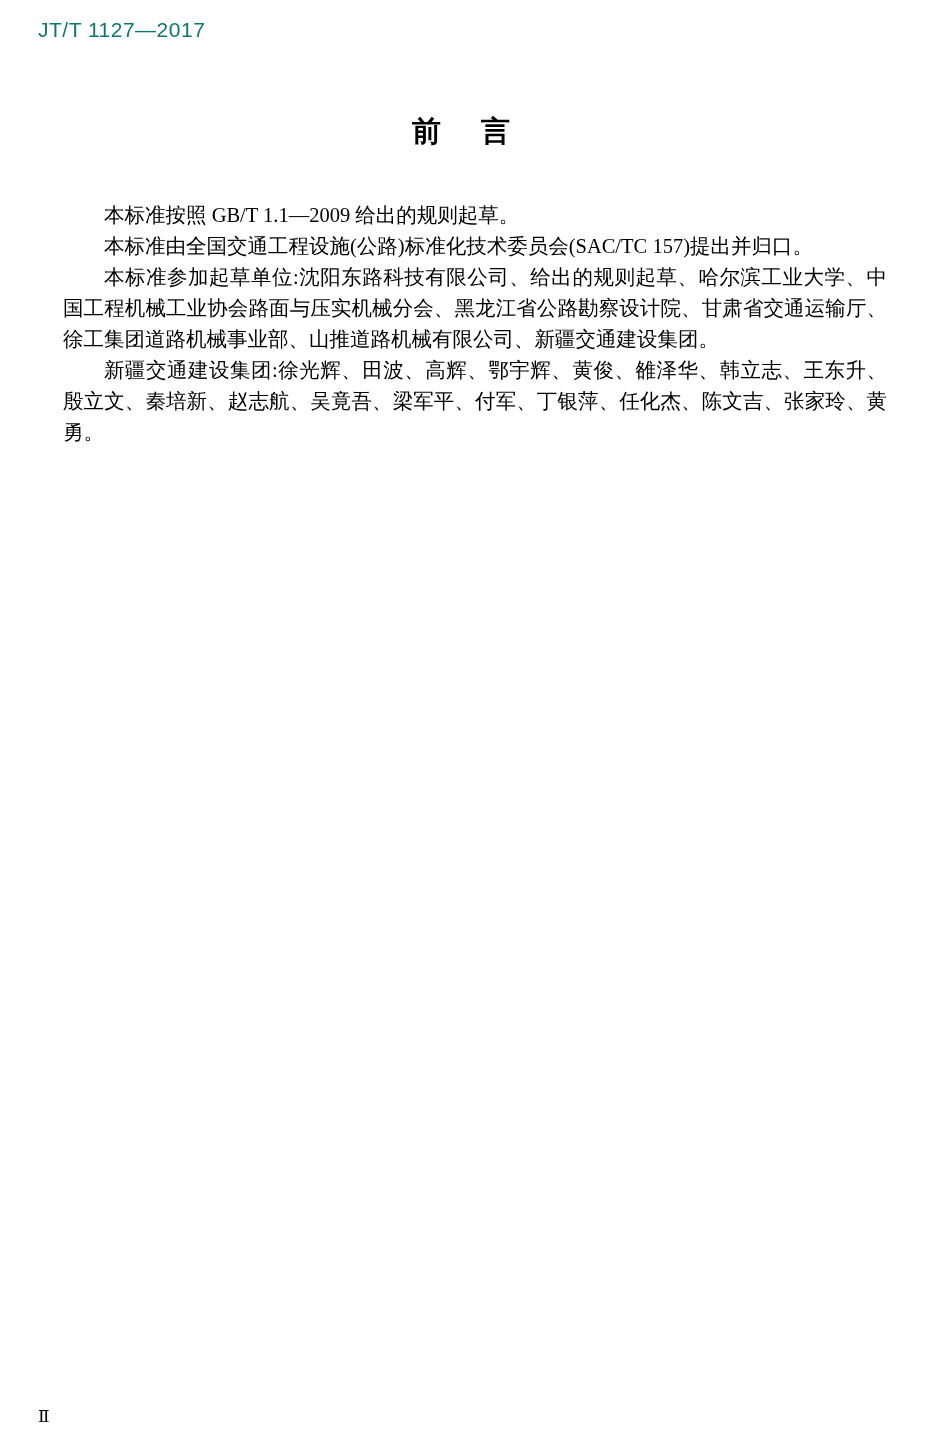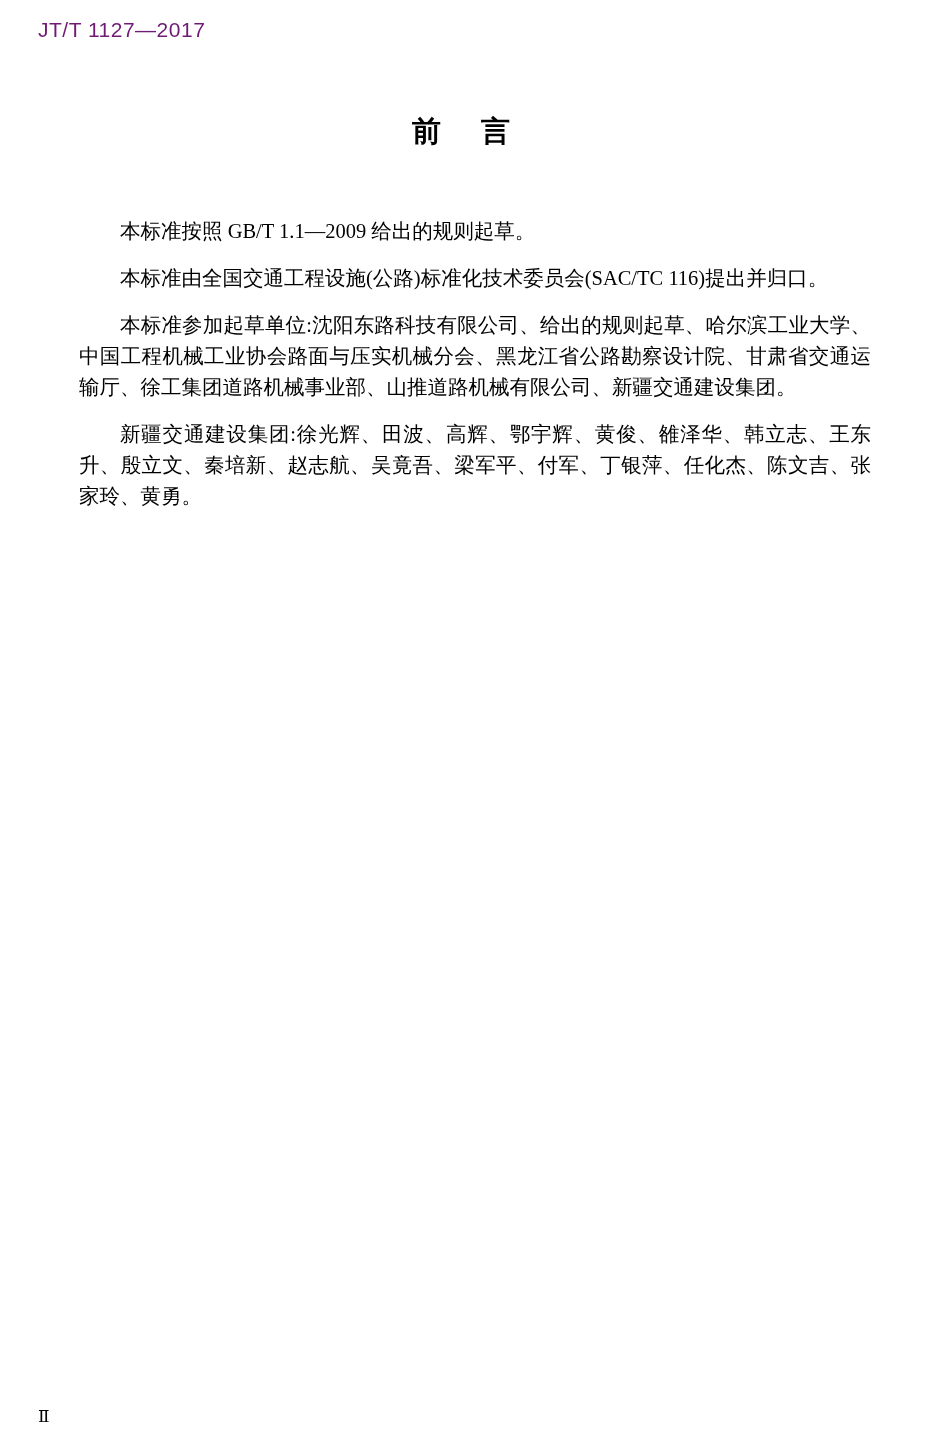--- a/index.html
+++ b/index.html
@@ -21,21 +21,21 @@
     width: 950px;
     height: 1452px;
   }
   .header-std-no {
     position: absolute;
     left: 38px;
     top: 18px;
     font-family: "Liberation Sans", "DejaVu Sans", sans-serif;
     font-size: 21px;
     letter-spacing: 0.5px;
-    color: #701a75;
+    color: #0f766e;
     white-space: nowrap;
   }
   .title {
     position: absolute;
     left: 0;
     top: 112px;
     width: 924px;
     text-align: center;
     font-family: "DejaVu Sans", "Liberation Sans", sans-serif;
     font-size: 29px;
@@ -50,21 +50,21 @@
     position: absolute;
     left: 63px;
     top: 200px;
     width: 824px;
     font-size: 20.5px;
     line-height: 31px;
     text-align: justify;
     text-justify: inter-ideograph;
   }
   .para {
-    margin: 16px;
+    margin: 0;
     text-indent: 41px;
     white-space: normal;
   }
   .page-number {
     position: absolute;
     left: 38px;
     top: 1406px;
     font-family: "Liberation Serif", "DejaVu Serif", serif;
     font-size: 17px;
   }
@@ -75,20 +75,20 @@
 <div class="page">
 
   <div class="header-std-no">JT/T 1127—2017</div>
 
   <div class="title">
     <span>前</span><span class="gap"></span><span>言</span>
   </div>
 
   <div class="body-block">
     <p class="para">本标准按照 GB/T 1.1—2009 给出的规则起草。</p>
-    <p class="para">本标准由全国交通工程设施(公路)标准化技术委员会(SAC/TC 116)提出并归口。</p>
+    <p class="para">本标准由全国交通工程设施(公路)标准化技术委员会(SAC/TC 157)提出并归口。</p>
     <p class="para">本标准参加起草单位:沈阳东路科技有限公司、给出的规则起草、哈尔滨工业大学、中国工程机械工业协会路面与压实机械分会、黑龙江省公路勘察设计院、甘肃省交通运输厅、徐工集团道路机械事业部、山推道路机械有限公司、新疆交通建设集团。</p>
     <p class="para">新疆交通建设集团:徐光辉、田波、高辉、鄂宇辉、黄俊、雒泽华、韩立志、王东升、殷立文、秦培新、赵志航、吴竟吾、梁军平、付军、丁银萍、任化杰、陈文吉、张家玲、黄勇。</p>
   </div>
 
   <div class="page-number">Ⅱ</div>
 
 </div>
 
 </body></html>

